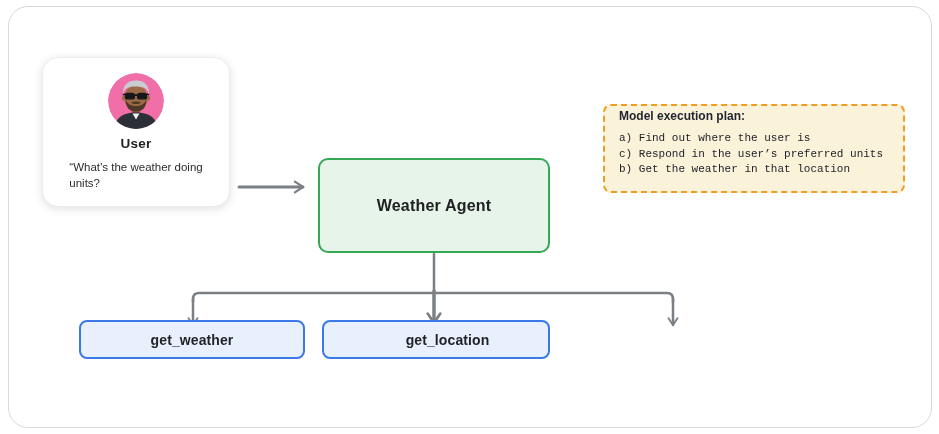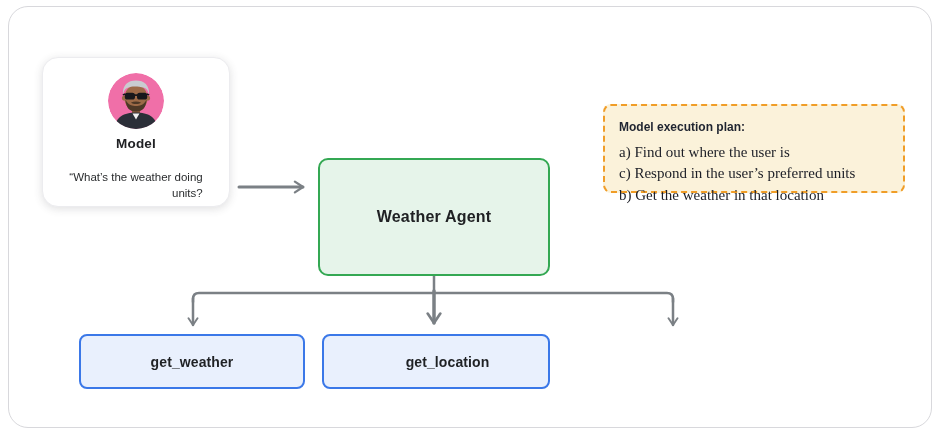--- a/index.html
+++ b/index.html
@@ -53,68 +53,68 @@
     padding-top: 15px;
   }
   .avatar { width: 56px; height: 56px; }
   .user-name {
     margin-top: 7px;
     font-size: 13.5px;
     font-weight: 700;
     letter-spacing: 0.2px;
   }
   .user-quote {
-    margin-top: 19px;
+    margin-top: 9px;
     font-size: 11.5px;
     line-height: 1.35;
-    text-align: right;
+    text-align: left;
     color: #2a2c2e;
   }
   .agent-box {
     position: absolute;
     left: 318px; top: 158px;
-    width: 232px; height: 118px;
+    width: 232px; height: 95px;
     background: var(--agent-fill);
     border: 2px solid var(--agent-border);
     border-radius: 10px;
     display: flex;
     align-items: center;
     justify-content: center;
   }
   .agent-label {
     font-size: 16px;
     font-weight: 700;
     letter-spacing: 0.2px;
   }
   .plan-box {
     position: absolute;
     left: 603px; top: 104px;
     width: 302px; height: 89px;
     background: var(--plan-fill);
     border: 2px dashed var(--plan-border);
     border-radius: 8px;
-    padding: 14px 14px;
+    padding: 3px 14px;
   }
   .plan-title {
     font-size: 12px;
     font-weight: 700;
     color: #1f2430;
   }
   .plan-items { margin-top: 8px; }
   .plan-item {
-    font-family: Liberation Serif, serif;
-    font-size: 15px;
+    font-family: Liberation Mono, monospace;
+    font-size: 11px;
     line-height: 1.42;
     color: #1c1e26;
     white-space: nowrap;
   }
   .tool-box {
     position: absolute;
-    top: 334px;
-    height: 55px;
+    top: 320px;
+    height: 39px;
     background: var(--tool-fill);
     border: 2px solid var(--tool-border);
     border-radius: 8px;
     display: flex;
     align-items: center;
     justify-content: center;
   }
   .tool-box.t0 { left: 79px;  width: 226px; }
   .tool-box.t1 { left: 322px; width: 228px; padding-left: 23px; }
   .tool-box.t2 { left: 563px; width: 237px; }
@@ -172,21 +172,21 @@
           <path d="M23,29.5 C26,28.1 30,28.1 33,29.5 C31,31.6 25,31.6 23,29.5 Z" fill="#4d3826"></path>
           <path d="M15,22.5 C14,12 20,7.5 28,7.5 C36,7.5 42,12 41,22.5 C40.5,18 39,15.5 35.5,14.5 C30.5,13 22.5,13 20.5,14.5 C17,15.5 15.5,18 15,22.5 Z" fill="#c9ccd0"></path>
           <rect x="16.8" y="19.8" width="10.2" height="6.8" rx="2.6" fill="#17181b"></rect>
           <rect x="29" y="19.8" width="10.2" height="6.8" rx="2.6" fill="#17181b"></rect>
           <rect x="26" y="21.3" width="4" height="1.7" fill="#17181b"></rect>
           <line x1="14.8" y1="21.8" x2="17.2" y2="21" stroke="#17181b" stroke-width="1.4"></line>
           <line x1="41.2" y1="21.8" x2="38.8" y2="21" stroke="#17181b" stroke-width="1.4"></line>
         </g>
       </svg>
     </div>
-    <div class="user-name">Model</div>
+    <div class="user-name">User</div>
     <div class="user-quote">
       <span>“What’s the weather doing</span><br>
       <span>units?</span>
     </div>
   </div>
 
   <div class="agent-box">
     <span class="agent-label">Weather Agent</span>
   </div>
 

